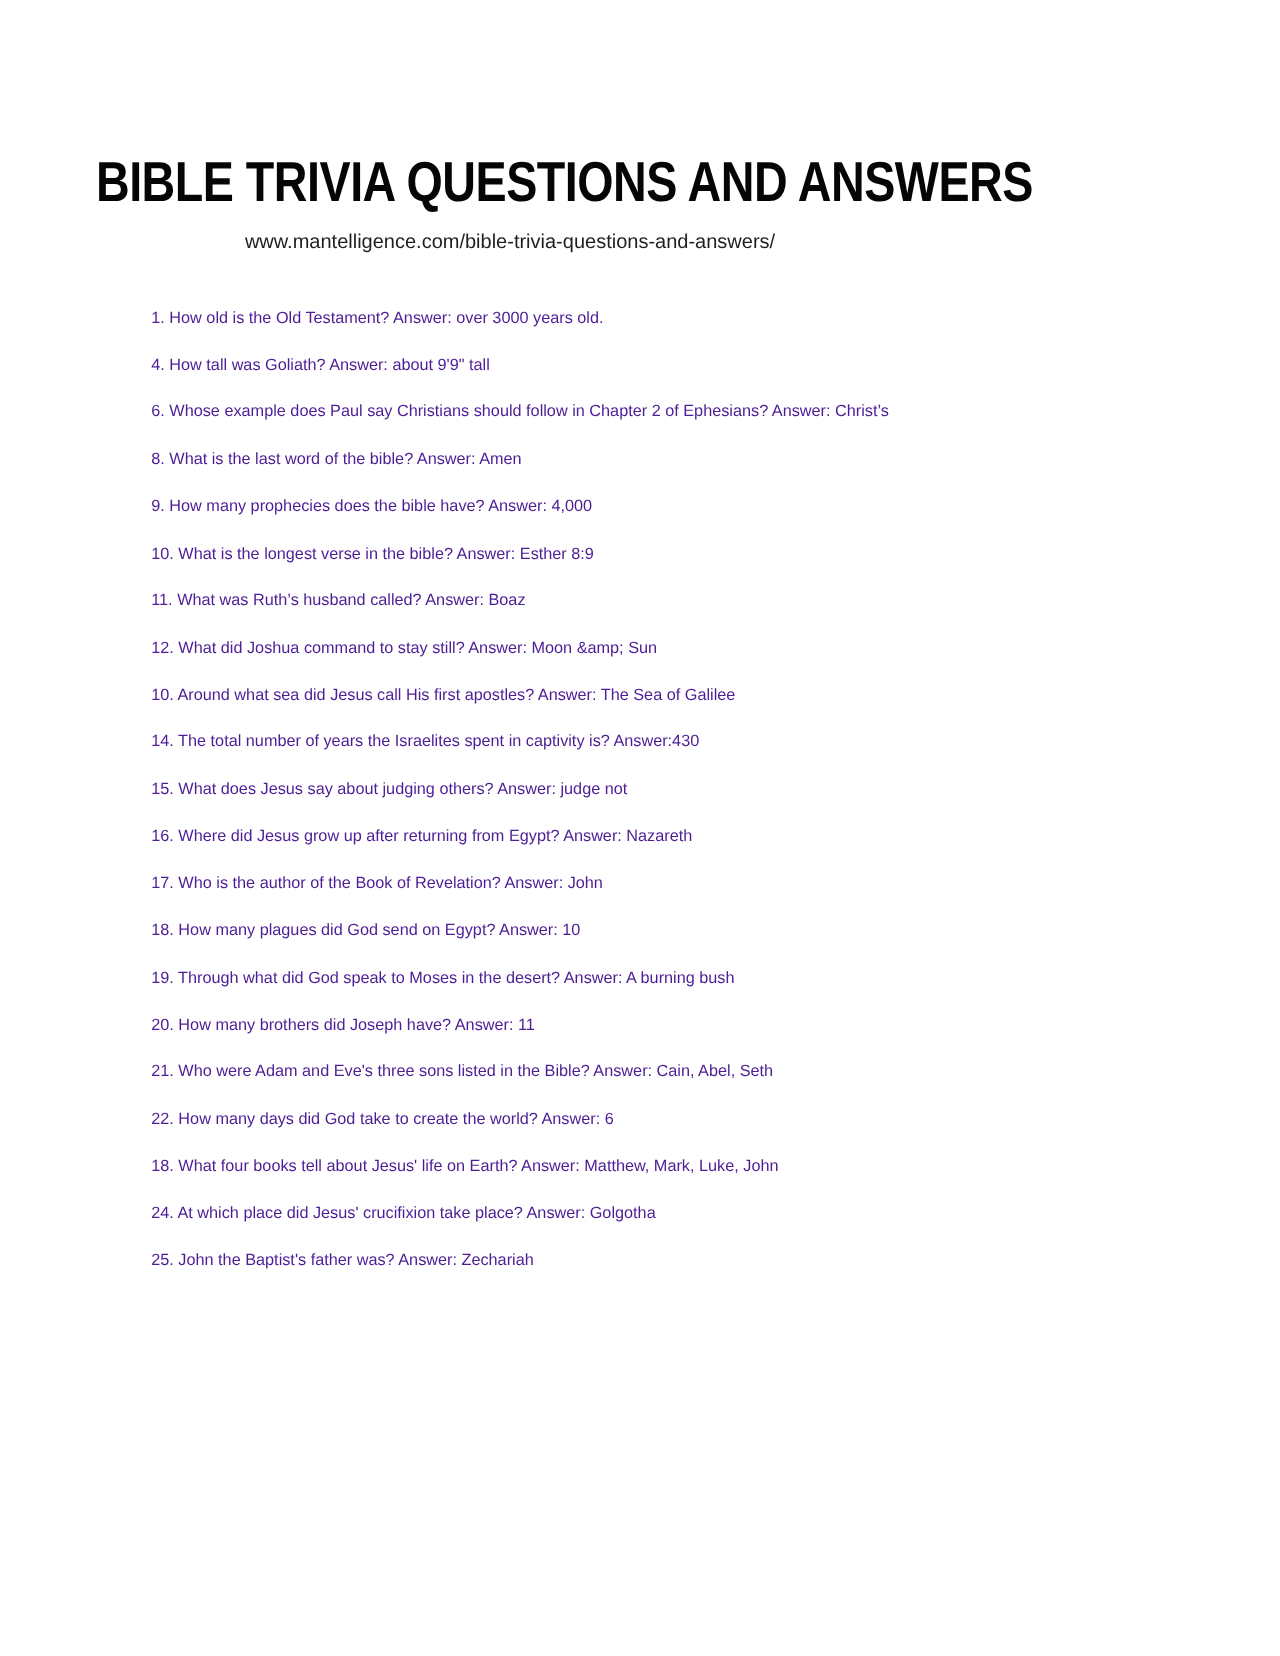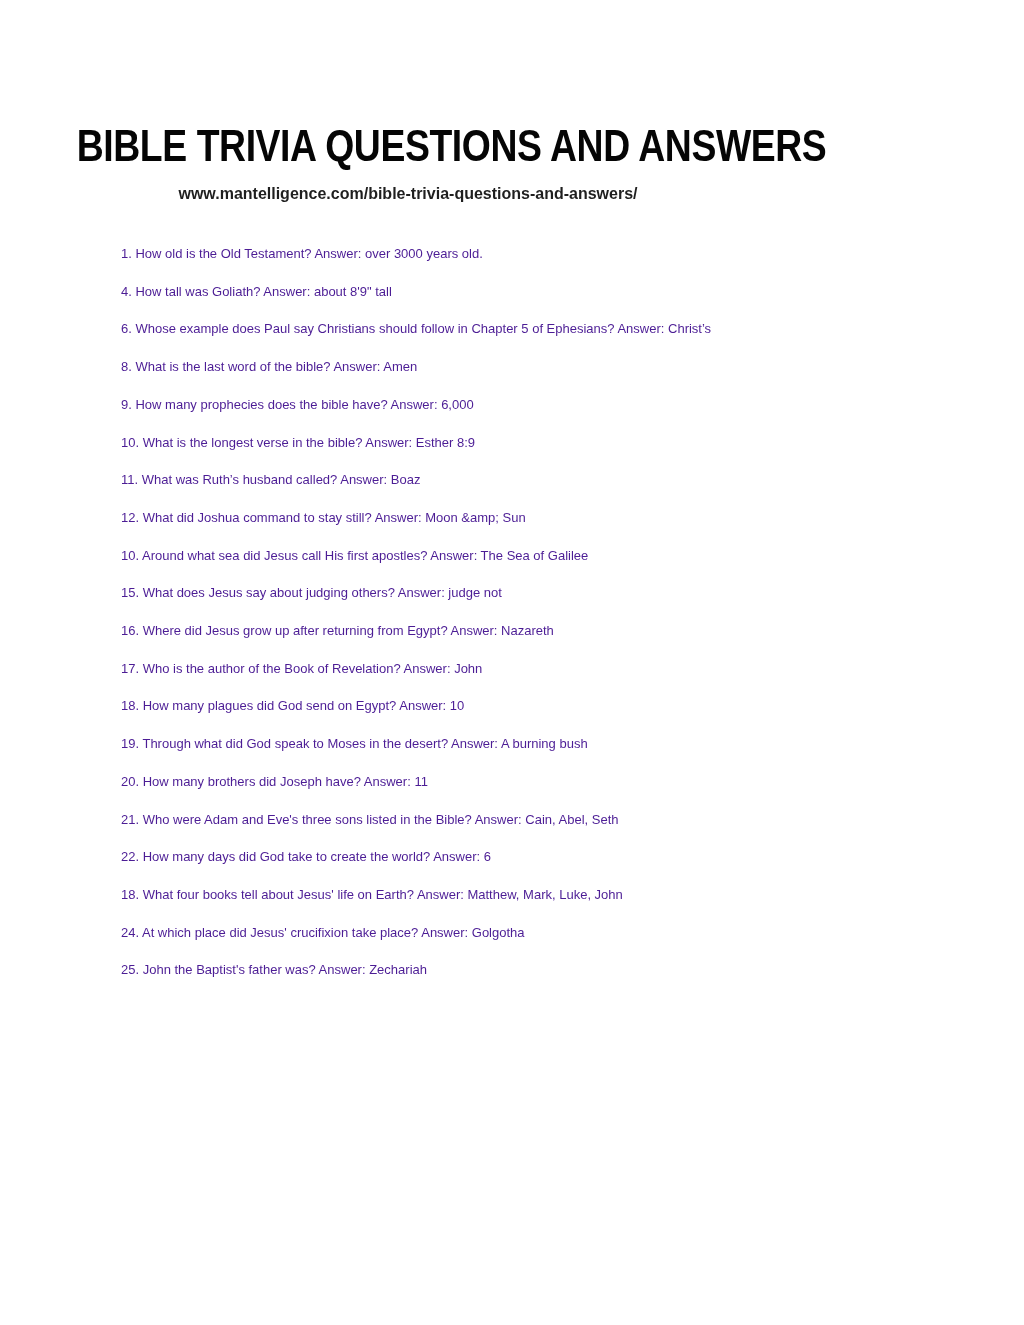--- a/index.html
+++ b/index.html
@@ -35,21 +35,20 @@
     white-space: nowrap;
     transform: scaleX(0.83);
     transform-origin: 50% 50%;
   }
   .doc-url {
     text-align: center;
     font-size: 16px;
     color: #1f1f1f;
     margin-top: 15px;
     line-height: 1.3;
-    font-weight: bold;
   }
   .question-list {
     margin-top: 39px;
     padding-left: 121px;
     padding-right: 80px;
   }
   .question-list p {
     margin: 0 0 18px 0;
     font-size: 13px;
     line-height: 19.7px;
@@ -61,28 +60,29 @@
 <body>
 
 <div class="page">
   <div class="title-wrap">
     <div class="doc-title">BIBLE TRIVIA QUESTIONS AND ANSWERS</div>
   </div>
   <div class="doc-url">www.mantelligence.com/bible-trivia-questions-and-answers/</div>
 
   <div class="question-list">
     <p>1. How old is the Old Testament? Answer: over 3000 years old.</p>
-    <p>4. How tall was Goliath? Answer: about 8'9" tall</p>
-    <p>6. Whose example does Paul say Christians should follow in Chapter 5 of Ephesians?  Answer: Christ’s</p>
+    <p>4. How tall was Goliath? Answer: about 9'9" tall</p>
+    <p>6. Whose example does Paul say Christians should follow in Chapter 2 of Ephesians?  Answer: Christ’s</p>
     <p>8. What is the last word of the bible? Answer: Amen</p>
-    <p>9. How many prophecies does the bible have? Answer: 6,000</p>
+    <p>9. How many prophecies does the bible have? Answer: 4,000</p>
     <p>10. What is the longest verse in the bible? Answer: Esther 8:9</p>
     <p>11. What was Ruth’s husband called? Answer: Boaz</p>
     <p>12. What did Joshua command to stay still? Answer: Moon &amp;amp; Sun</p>
     <p>10. Around what sea did Jesus call His first apostles? Answer: The Sea of Galilee</p>
+    <p>14. The total number of years the Israelites spent in captivity is? Answer:430</p>
     <p>15. What does Jesus say about judging others? Answer: judge not</p>
     <p>16. Where did Jesus grow up after returning from Egypt? Answer: Nazareth</p>
     <p>17. Who is the author of the Book of Revelation? Answer: John</p>
     <p>18. How many plagues did God send on Egypt? Answer: 10</p>
     <p>19. Through what did God speak to Moses in the desert? Answer: A burning bush</p>
     <p>20. How many brothers did Joseph have? Answer: 11</p>
     <p>21. Who were Adam and Eve's three sons listed in the Bible? Answer: Cain, Abel, Seth</p>
     <p>22. How many days did God take to create the world? Answer: 6</p>
     <p>18. What four books tell about Jesus' life on Earth? Answer: Matthew, Mark, Luke, John</p>
     <p>24. At which place did Jesus' crucifixion take place? Answer: Golgotha</p>

